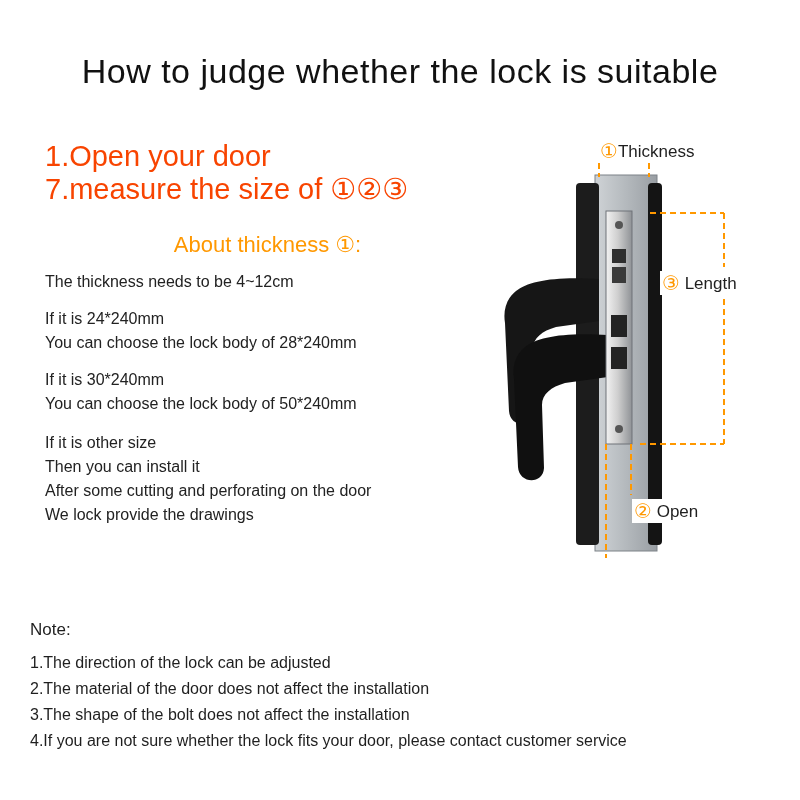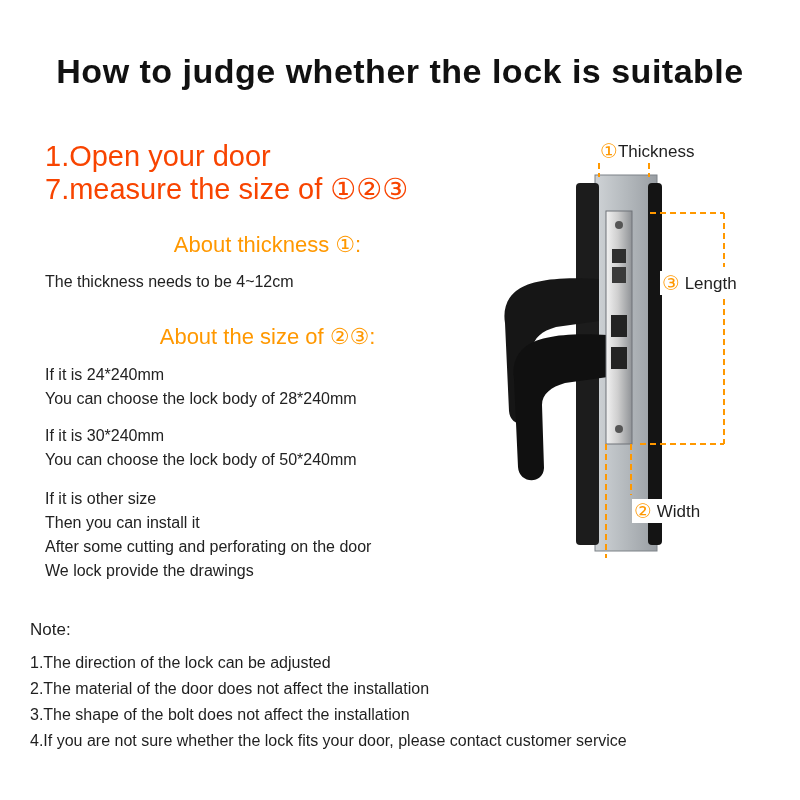--- a/index.html
+++ b/index.html
@@ -15,21 +15,21 @@
     background: #ffffff;
     overflow: hidden;
   }
   .title {
     position: absolute;
     top: 52px;
     left: 0;
     width: 100%;
     text-align: center;
     font-size: 34px;
-    font-weight: 700;
+    font-weight: 400;
     color: #111111;
     letter-spacing: 0.5px;
   }
   .left-col {
     position: absolute;
     left: 45px;
     top: 140px;
     width: 445px;
   }
   .step-line {
@@ -103,21 +103,20 @@
 
   <h1 class="title">How to judge whether the lock is suitable</h1>
 
   <div class="left-col">
     <div class="step-line">1.Open your door</div>
     <div class="step-line">7.measure the size of ①②③</div>
 
     <div class="section-heading">About thickness ①:</div>
     <div class="body-line thickness-body">The thickness needs to be 4~12cm</div>
 
-    <div class="section-heading size-heading">About the size of ②③:</div>
 
     <div class="size-group">
       <div class="body-line">If it is 24*240mm</div>
       <div class="body-line">You can choose the lock body of 28*240mm</div>
     </div>
 
     <div class="size-group">
       <div class="body-line">If it is 30*240mm</div>
       <div class="body-line">You can choose the lock body of 50*240mm</div>
     </div>
@@ -173,21 +172,21 @@
       </g>
     </svg>
 
     <div class="diag-label label-thickness">
       <span class="circ">①</span><span class="lbl">Thickness</span>
     </div>
     <div class="diag-label label-length">
       <span class="circ">③</span><span class="lbl"> Length</span>
     </div>
     <div class="diag-label label-width">
-      <span class="circ">②</span><span class="lbl"> Width</span>
+      <span class="circ">②</span><span class="lbl"> Open</span>
     </div>
   </div>
 
   <div class="note-block">
     <div class="note-heading">Note:</div>
     <div class="note-items">
       <div class="note-item">1.The direction of the lock can be adjusted</div>
       <div class="note-item">2.The material of the door does not affect the installation</div>
       <div class="note-item">3.The shape of the bolt does not affect the installation</div>
       <div class="note-item">4.If you are not sure whether the lock fits your door, please contact customer service</div>

